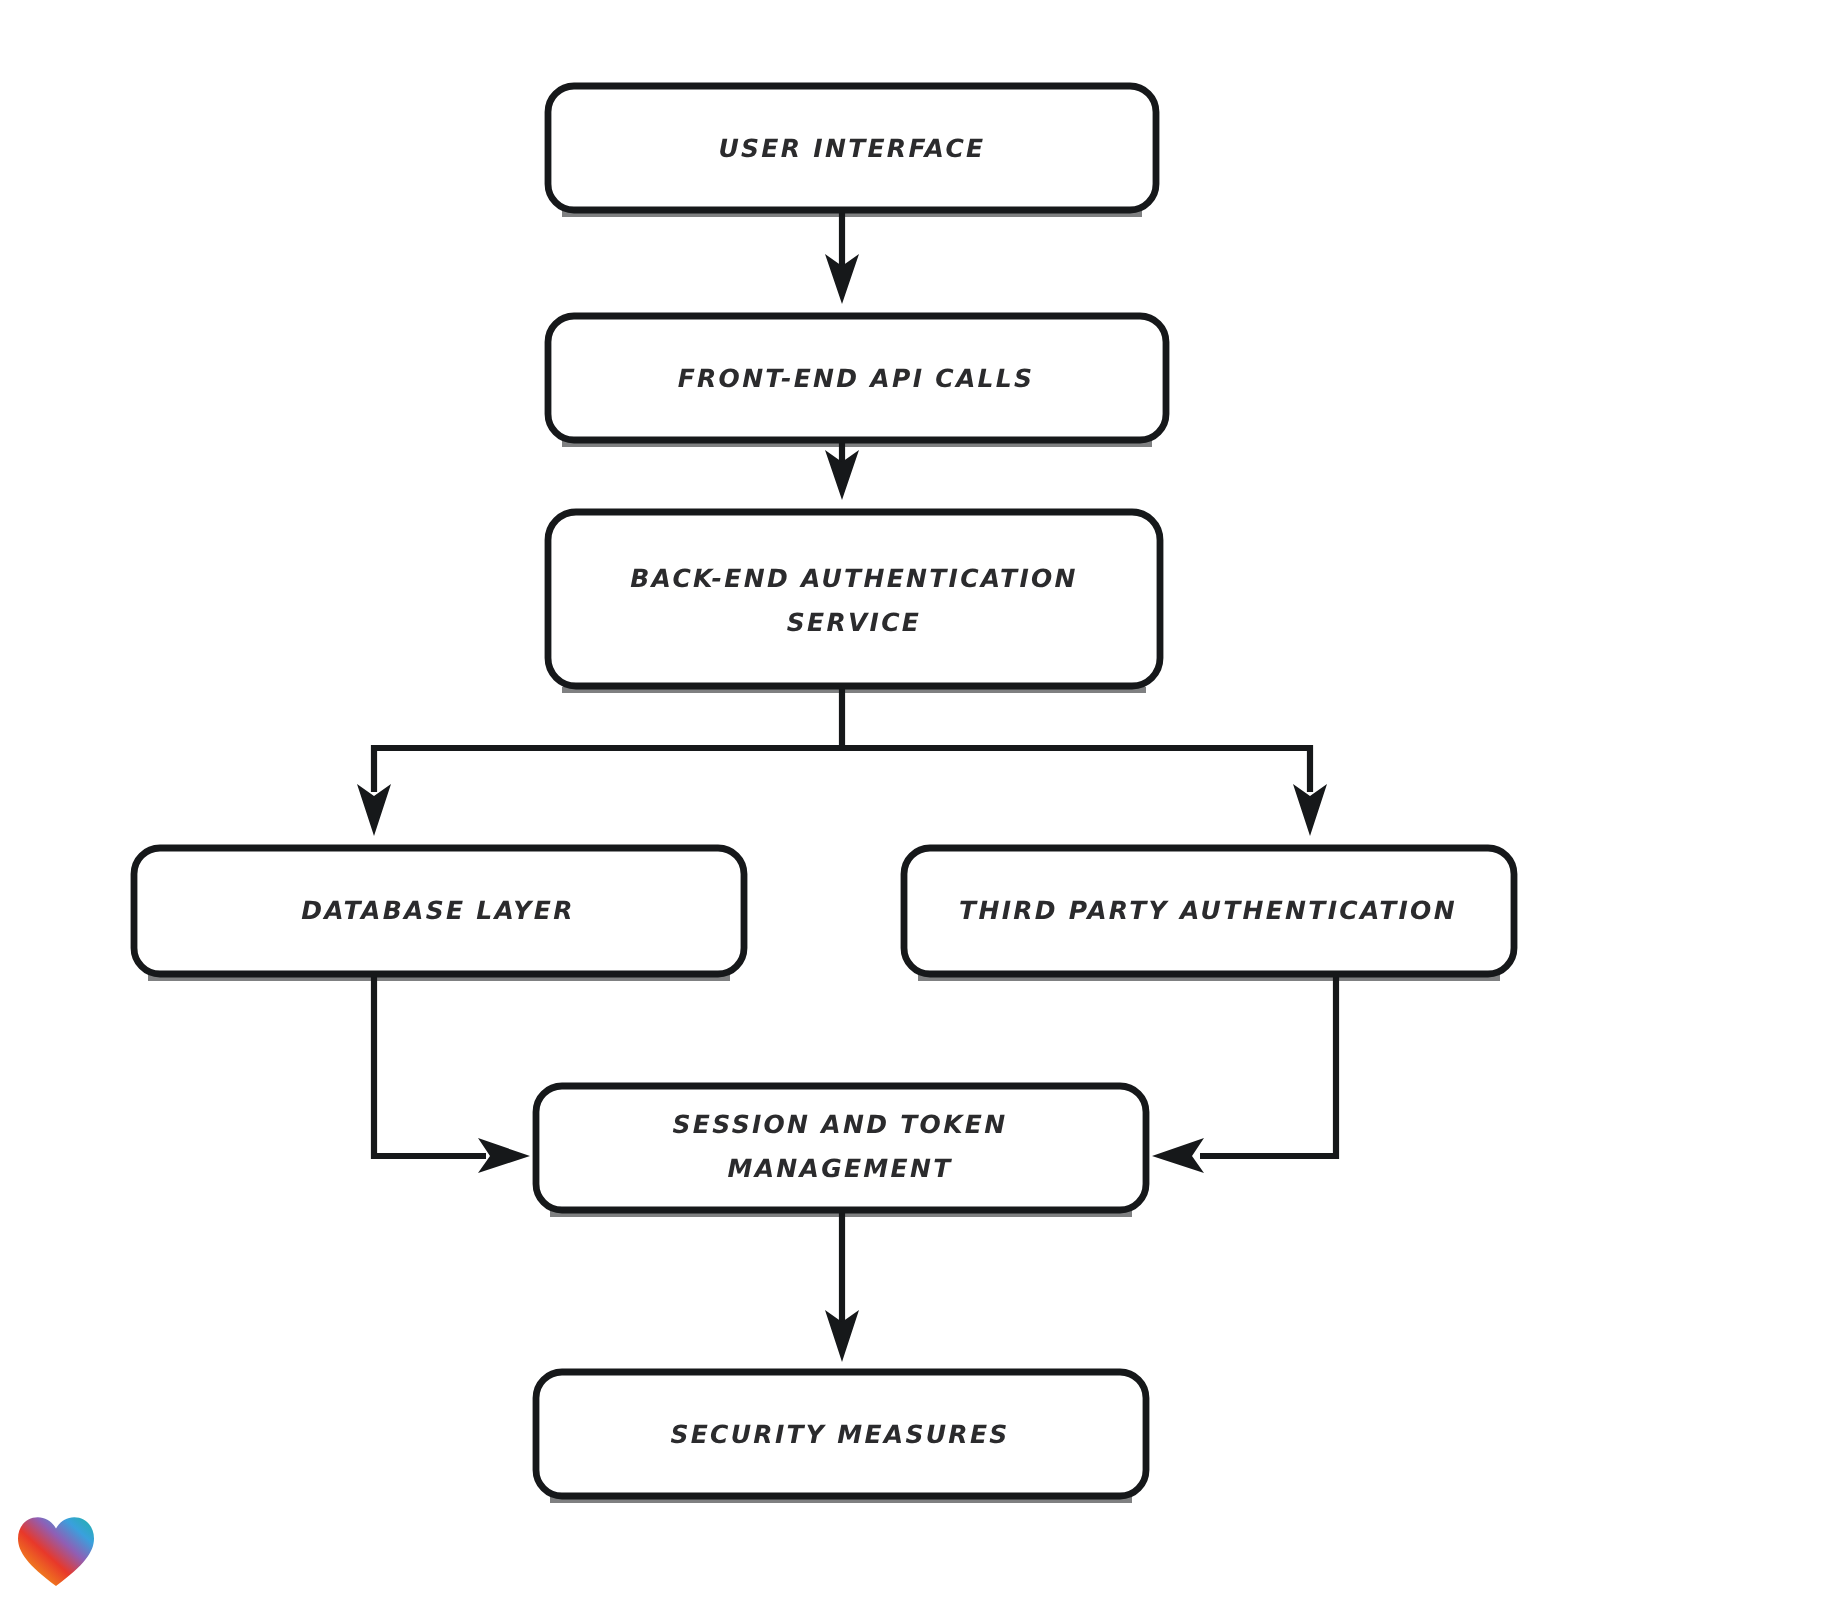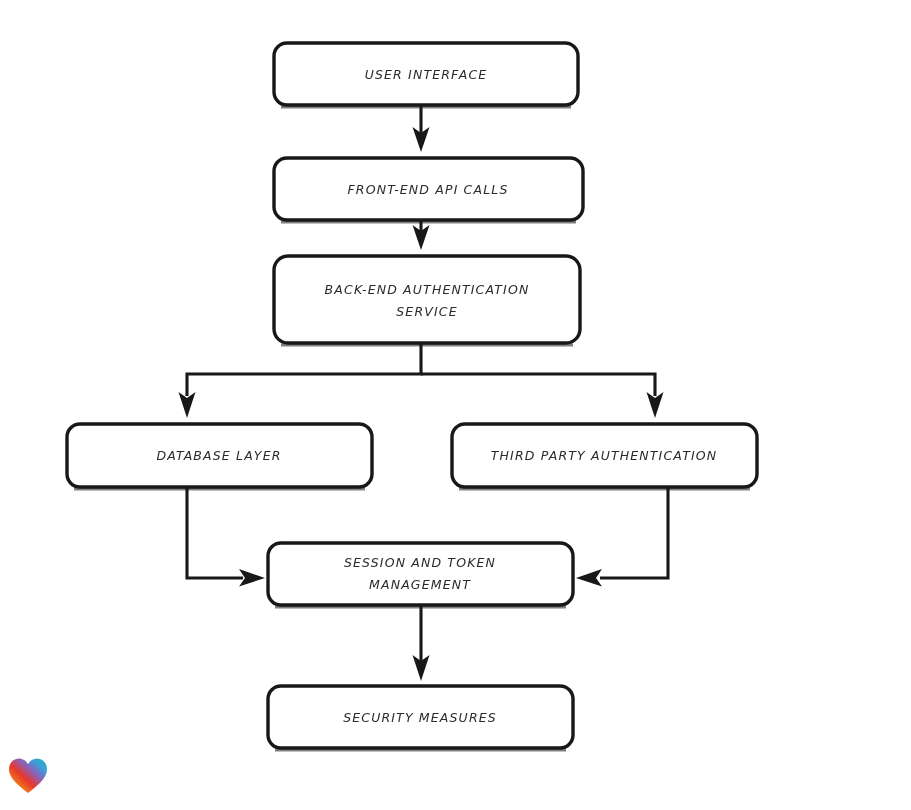--- a/index.html
+++ b/index.html
@@ -14,20 +14,21 @@
     position: relative;
     overflow: hidden;
     font-family: "DejaVu Sans", sans-serif;
   }
   #diagram-root {
     position: absolute;
     left: 0;
     top: 0;
     width: 911px;
     height: 617px;
+    font-weight: bold;
   }
   svg.flow-canvas {
     display: block;
     width: 911px;
     height: 810px;
   }
   .node-shape {
     fill: #ffffff;
     stroke: #16181a;
     stroke-width: 3.4;

